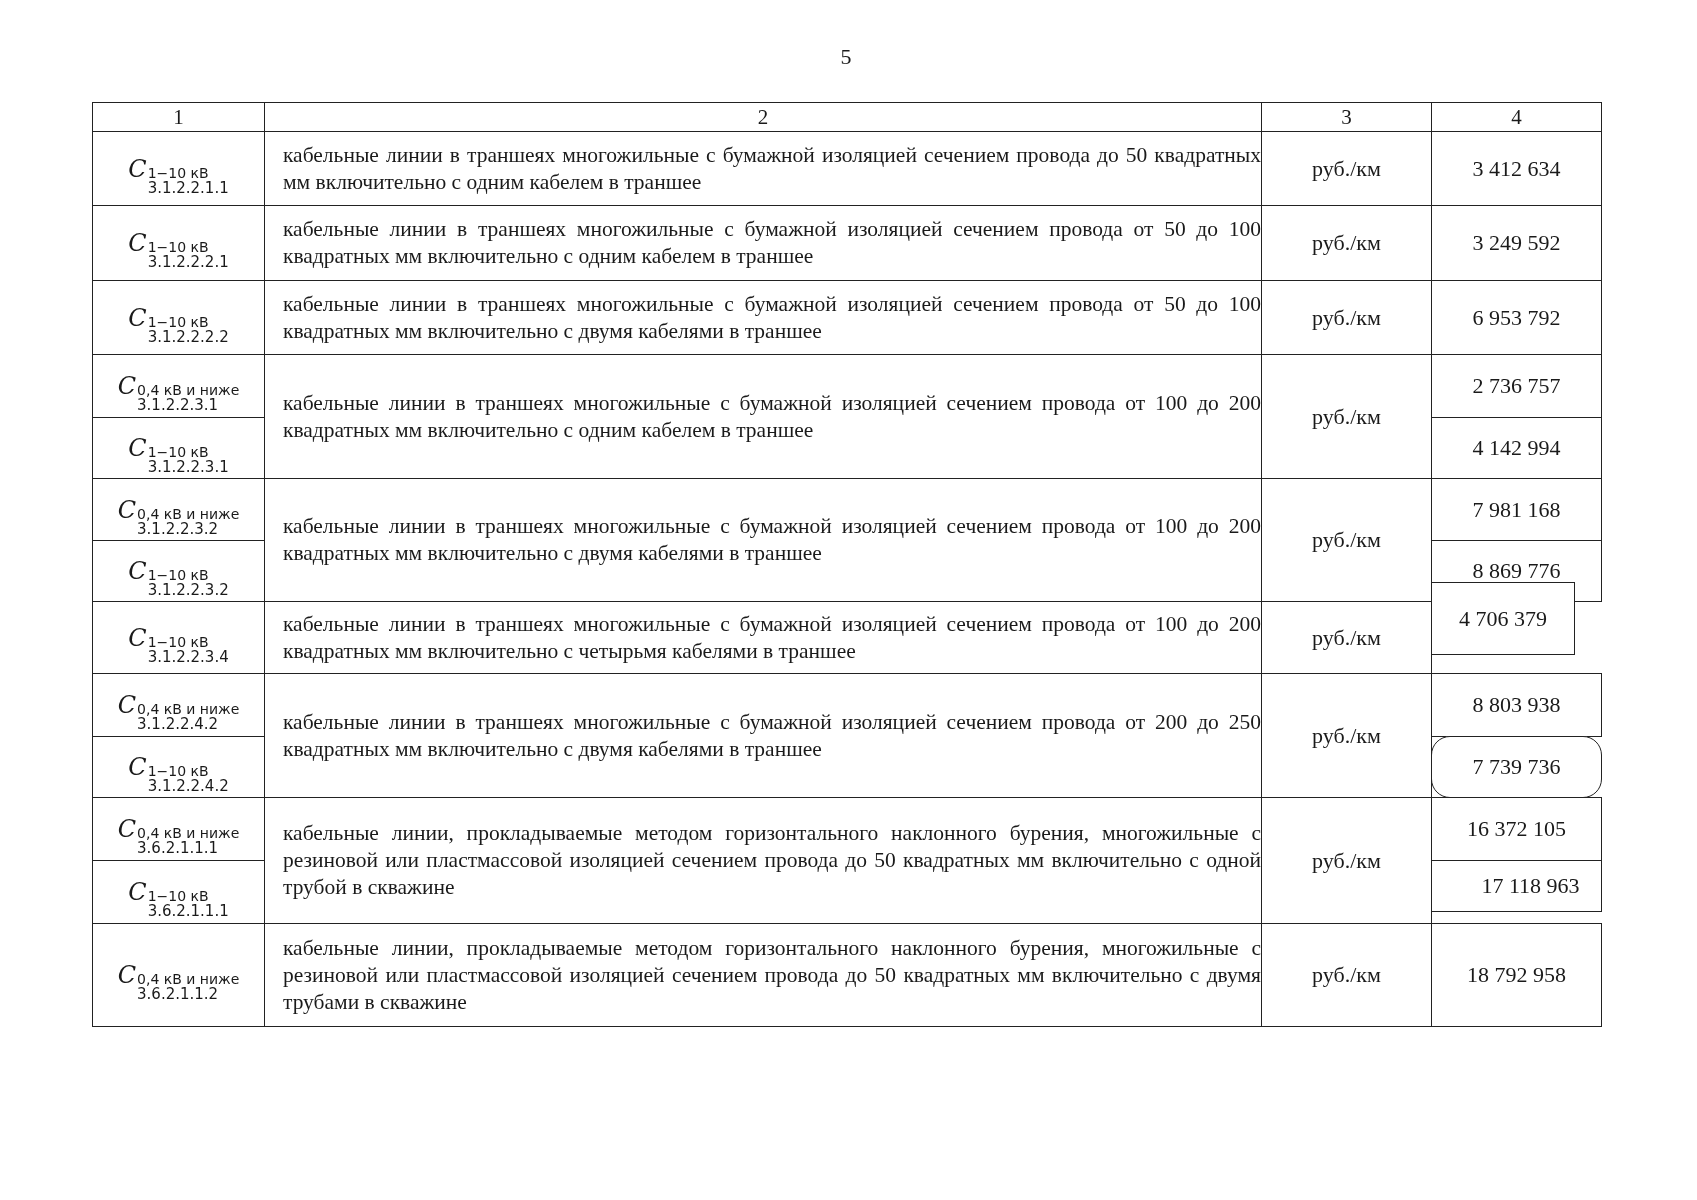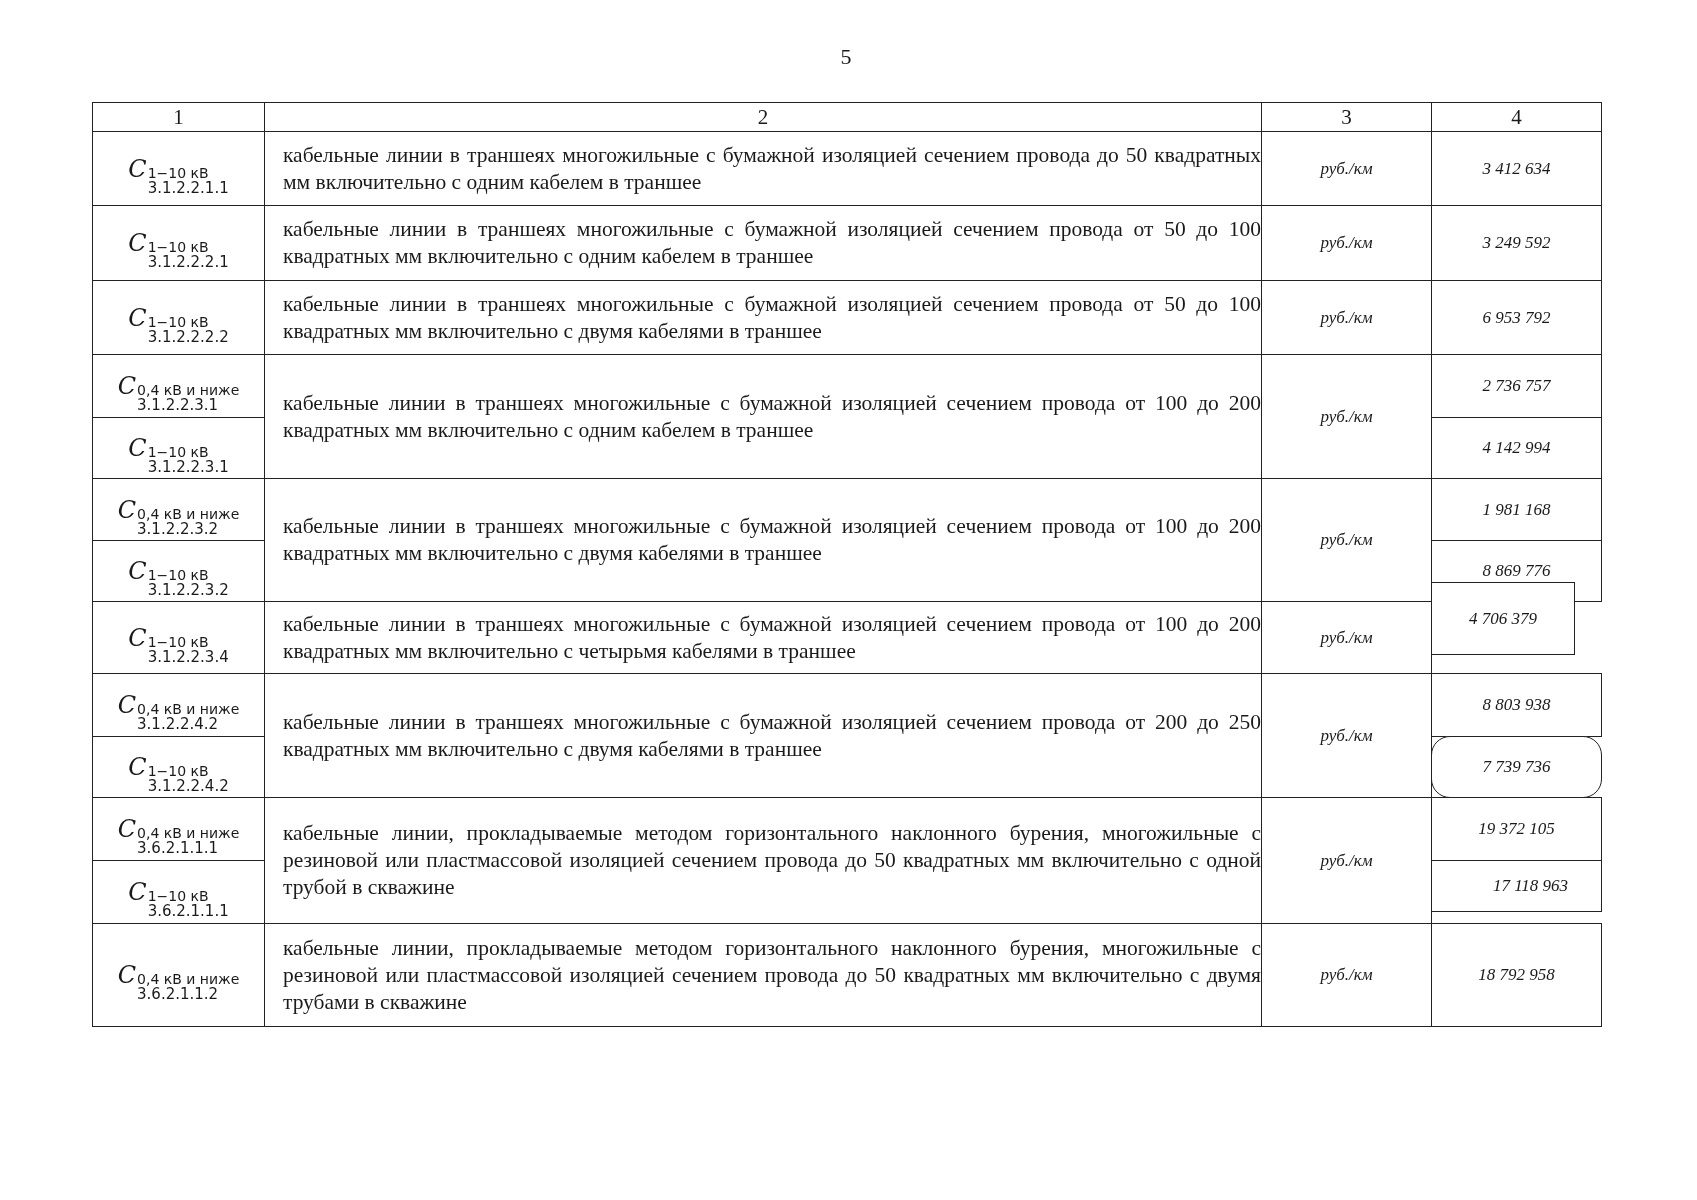--- a/index.html
+++ b/index.html
@@ -7,21 +7,21 @@
          font-family: "Liberation Serif", "DejaVu Serif", serif; color: #1a1a1a; }
   .page-num { position: absolute; left: 836px; top: 44px; width: 20px; text-align: center;
               font-size: 22px; }
   .table { position: absolute; left: 92px; top: 102px; width: 1510px; height: 924px; }
   .cell { position: absolute; box-sizing: border-box; border: 1px solid #222;
           display: flex; align-items: center; justify-content: center; background: #fff; }
   .hdr { font-size: 21px; align-items: flex-end; padding-bottom: 1px; }
   .desc { justify-content: flex-start; padding: 0 0 0 18px; font-size: 21.5px;
           line-height: 27px; text-align: justify; text-align-last: left; }
   .desc span { display: block; }
-  .unit, .val { font-size: 17px; font-style: italic; }
+  .unit, .val { font-size: 22px; }
   .code { font-family: "DejaVu Sans", sans-serif; }
   .code .c { font-family: "DejaVu Serif", serif; font-style: italic; font-size: 24px; line-height: 1; }
   .code .stack { display: inline-flex; flex-direction: column; line-height: 15px; margin-left: 1px; }
   .code .sup { font-size: 14px; margin-top: 24px; }
   .code .sub { font-size: 15px; }
 </style>
 </head>
 <body>
 
 <div class="page-num">5</div>
@@ -88,21 +88,21 @@
       <span>кабельные линии в траншеях многожильные с бумажной изоляцией сечением провода от 100 до 200 квадратных мм включительно с одним кабелем в траншее</span>
     </div>
     <div class="cell unit" style="left: 1169px; top: 252px; width: 171px; height: 125px;">руб./км</div>
     <div class="cell code" style="left: 0px; top: 376px; width: 173px; height: 63px;">
       <span class="c">C</span>
       <span class="stack">
         <span class="sup">0,4 кВ и ниже</span>
         <span class="sub">3.1.2.2.3.2</span>
       </span>
     </div>
-    <div class="cell val" style="left: 1339px; top: 376px; width: 171px; height: 63px;">1 981 168</div>
+    <div class="cell val" style="left: 1339px; top: 376px; width: 171px; height: 63px;">7 981 168</div>
     <div class="cell code" style="left: 0px; top: 438px; width: 173px; height: 62px;">
       <span class="c">C</span>
       <span class="stack">
         <span class="sup">1−10 кВ</span>
         <span class="sub">3.1.2.2.3.2</span>
       </span>
     </div>
     <div class="cell val" style="left: 1339px; top: 438px; width: 171px; height: 62px;">8 869 776</div>
     <div class="cell desc" style="left: 172px; top: 376px; width: 998px; height: 124px;">
       <span>кабельные линии в траншеях многожильные с бумажной изоляцией сечением провода от 100 до 200 квадратных мм включительно с двумя кабелями в траншее</span>
@@ -140,21 +140,21 @@
       <span>кабельные линии в траншеях многожильные с бумажной изоляцией сечением провода от 200 до 250 квадратных мм включительно с двумя кабелями в траншее</span>
     </div>
     <div class="cell unit" style="left: 1169px; top: 571px; width: 171px; height: 125px;">руб./км</div>
     <div class="cell code" style="left: 0px; top: 695px; width: 173px; height: 64px;">
       <span class="c">C</span>
       <span class="stack">
         <span class="sup">0,4 кВ и ниже</span>
         <span class="sub">3.6.2.1.1.1</span>
       </span>
     </div>
-    <div class="cell val" style="left: 1339px; top: 695px; width: 171px; height: 64px;">19 372 105</div>
+    <div class="cell val" style="left: 1339px; top: 695px; width: 171px; height: 64px;">16 372 105</div>
     <div class="cell code" style="left: 0px; top: 758px; width: 173px; height: 64px;">
       <span class="c">C</span>
       <span class="stack">
         <span class="sup">1−10 кВ</span>
         <span class="sub">3.6.2.1.1.1</span>
       </span>
     </div>
     <div class="cell val" style="left: 1339px; top: 758px; width: 171px; height: 52px; padding-left: 28px;">17 118 963</div>
     <div class="cell desc" style="left: 172px; top: 695px; width: 998px; height: 127px;">
       <span>кабельные линии, прокладываемые методом горизонтального наклонного бурения, многожильные с резиновой или пластмассовой изоляцией сечением провода до 50 квадратных мм включительно с одной трубой в скважине</span>

